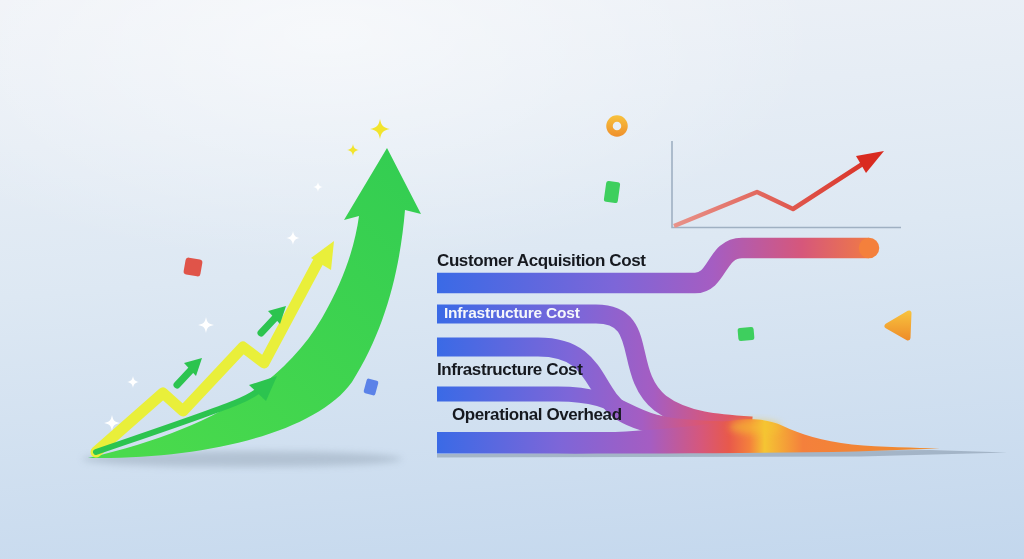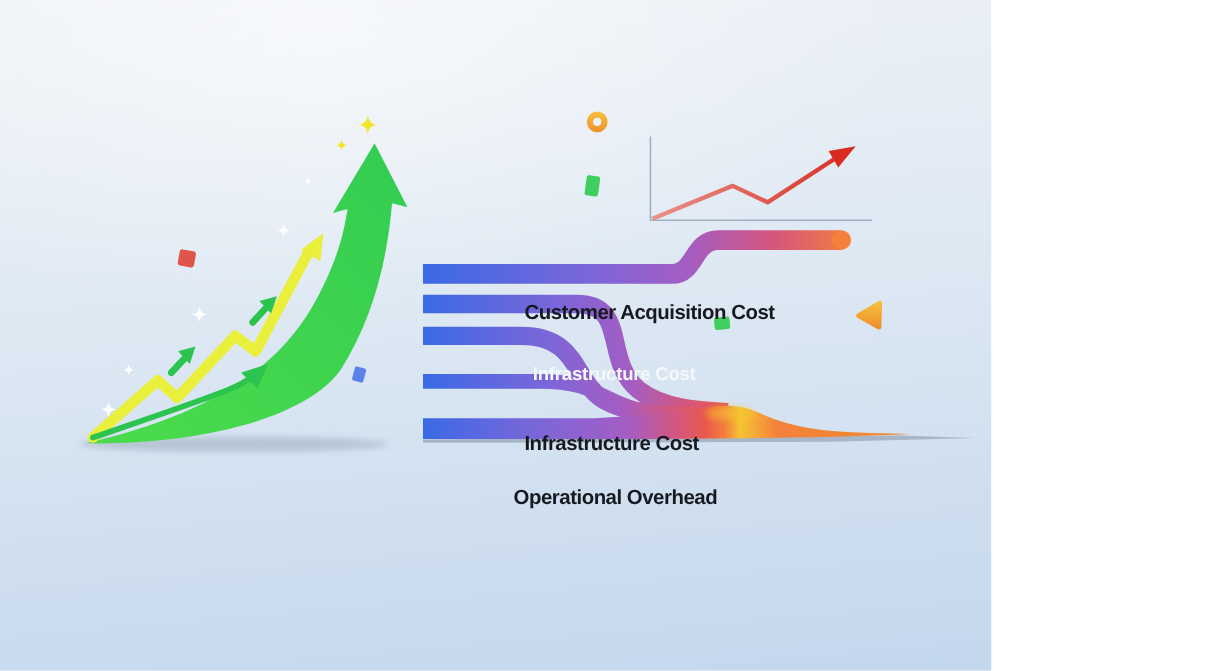--- a/index.html
+++ b/index.html
@@ -1,21 +1,21 @@
 <!DOCTYPE html>
 <html style="--bg-top: #eff2f7; --bg-mid: #dde8f3; --bg-bottom: #c3d7ed; --label-dark: #16191f; --label-light: #f5f7fb; --green-arrow: #33cd52; --green-arrow-light: #4ada4c; --yellow-arrow: #e9ef3a; --small-arrow-green: #2cc44f; --sparkle-white: #ffffff; --sparkle-yellow: #f2e42c; --flow-blue: #3a6ae6; --flow-violet: #7d66d8; --flow-purple: #a55dc2; --flow-pink: #d6577b; --flow-red: #e8594b; --flow-orange: #f4803c; --flow-yellow: #f5c533; --axis-gray: #9fb0c2; --chart-red-start: #e8938a; --chart-red-end: #d92b20; --donut-light: #f8c53e; --donut-orange: #ee8c2a; --deco-green: #3ecf5e; --deco-red: #e05449; --deco-blue: #5b82e8; --shadow: #8494a6;"><head>
 <meta charset="utf-8">
 <style>
   html,body{margin:0;padding:0;}
   body{
     width:1024px;height:559px;overflow:hidden;
     font-family:"Liberation Sans","DejaVu Sans",sans-serif;
   }
   .stage{
-    position:relative;width:826px;height:559px;
+    position:relative;width:1024px;height:559px;
     background:
       radial-gradient(ellipse 900px 420px at 32% 6%, rgba(255,255,255,.55) 0%, rgba(255,255,255,0) 55%),
       linear-gradient(175deg, var(--bg-top,#eff2f7) 0%, var(--bg-mid,#dde8f3) 46%, var(--bg-bottom,#c3d7ed) 100%);
   }
   svg.art{position:absolute;inset:0;}
   .lbl{
     position:absolute;font-weight:700;white-space:nowrap;
     color:var(--label-dark,#16191f);font-size:17px;letter-spacing:-0.4px;
   }
   .lbl.on-bar{
@@ -147,14 +147,14 @@
            C755,418 768,419.5 783,426 C800,434 822,441 852,444.5
            C882,447.5 915,447.5 940,448.5
            L855,451.5 C700,454.5 520,453.5 437,453.5 Z" fill="url(#g-flow5)"></path>
       <ellipse cx="755" cy="427" rx="26" ry="7" style="fill:var(--flow-yellow,#f5c533);opacity:.55" filter="url(#soft)"></ellipse>
     </g>
   </svg>
 
   <div class="lbl" style="left:437px;top:251px">Customer Acquisition Cost</div>
   <div class="lbl on-bar" style="left:444px;top:304px">Infrastructure Cost</div>
   <div class="lbl" style="left:437px;top:360px">Infrastructure Cost</div>
-  <div class="lbl" style="left:428px;top:405px">Operational Overhead</div>
+  <div class="lbl" style="left:452px;top:405px">Operational Overhead</div>
 </div>
 
 </body></html>

